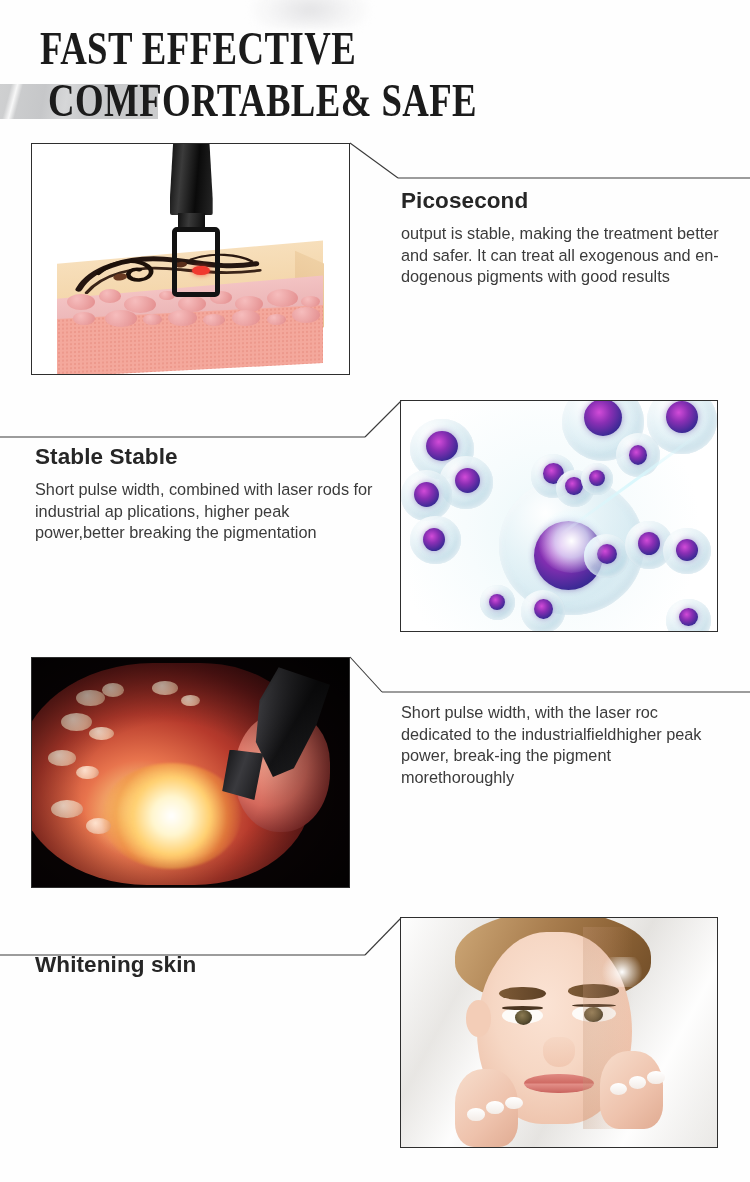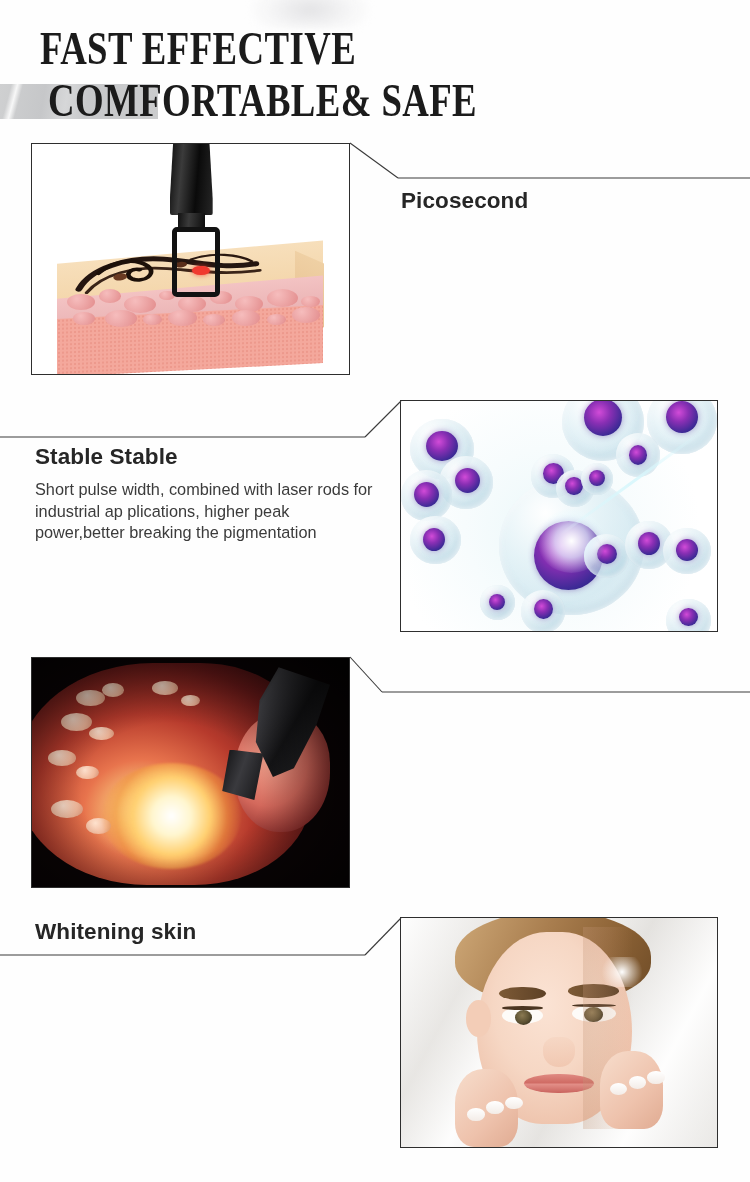--- a/index.html
+++ b/index.html
@@ -37,21 +37,21 @@
   
   #photo-cells{left:400px;top:400px;width:318px;height:232px;}
   #txt-stable-energy{left:35px;top:444px;width:345px;}
 
   
   #photo-clinical{left:31px;top:657px;width:319px;height:231px;}
   #txt-efficient{left:401px;top:702px;width:325px;}
 
   
   #photo-face{left:400px;top:917px;width:318px;height:231px;}
-  #txt-whitening{left:35px;top:919px;width:365px;}
+  #txt-whitening{left:35px;top:952px;width:365px;}
 
   
   .skin-scene{position:absolute;inset:0;background:#fff;}
   .skin-slab{position:absolute;left:8%;top:47%;width:84%;height:22%;
      background:linear-gradient(#f7dfbb,#f3d4a7);
      transform:skewY(-5deg);}
   .skin-slab2{position:absolute;left:8%;top:62%;width:84%;height:14%;
      background:linear-gradient(#f3c3c3,#eab3b4);transform:skewY(-5deg);}
   .skin-slab3{position:absolute;left:8%;top:73%;width:84%;height:25%;
      background:#f4a89c;transform:skewY(-3deg);
@@ -192,20 +192,21 @@
   </div>
 </div>
 
 <svg class="connector" id="connector-1" style="left:350px;top:140px;width:400px;height:45px;">
   <line x1="0" y1="3" x2="48" y2="38"></line>
   <line x1="48" y1="38" x2="400" y2="38"></line>
 </svg>
 
 <div class="txt" id="txt-comfortable">
   <h3>Picosecond</h3>
+  <p>output is stable, making the treatment better and safer. It can treat all exogenous and en-dogenous pigments with good results</p>
 </div>
 
 <div class="photo" id="photo-cells">
   <div class="cell-scene">
     <div class="bubble" style="left:31%;top:33%;width:46%;height:60%;"></div>
     <div class="nucleus" style="left:42%;top:52%;width:22%;height:30%;"></div>
 
     <div class="bubble" style="left:3%;top:8%;width:20%;height:26%;"></div>
     <div class="nucleus" style="left:8%;top:13%;width:10%;height:13%;"></div>
 
@@ -289,20 +290,21 @@
     <div class="clin-vignette"></div>
   </div>
 </div>
 
 <svg class="connector" id="connector-3" style="left:350px;top:654px;width:400px;height:45px;">
   <line x1="0" y1="3" x2="32" y2="38"></line>
   <line x1="32" y1="38" x2="400" y2="38"></line>
 </svg>
 
 <div class="txt" id="txt-efficient">
+  <p>Short pulse width, with the laser roc dedicated to the industrialfieldhigher peak power, break-ing the pigment morethoroughly</p>
 </div>
 
 <div class="photo" id="photo-face">
   <div class="face-scene">
     <div class="face-silk"></div>
     <div class="face-hair"></div>
     <div class="face-head"></div>
     <div class="face-ear"></div>
     <div class="brow" style="left:31%;top:30%;width:15%;"></div>
     <div class="brow" style="left:53%;top:29%;width:16%;"></div>

